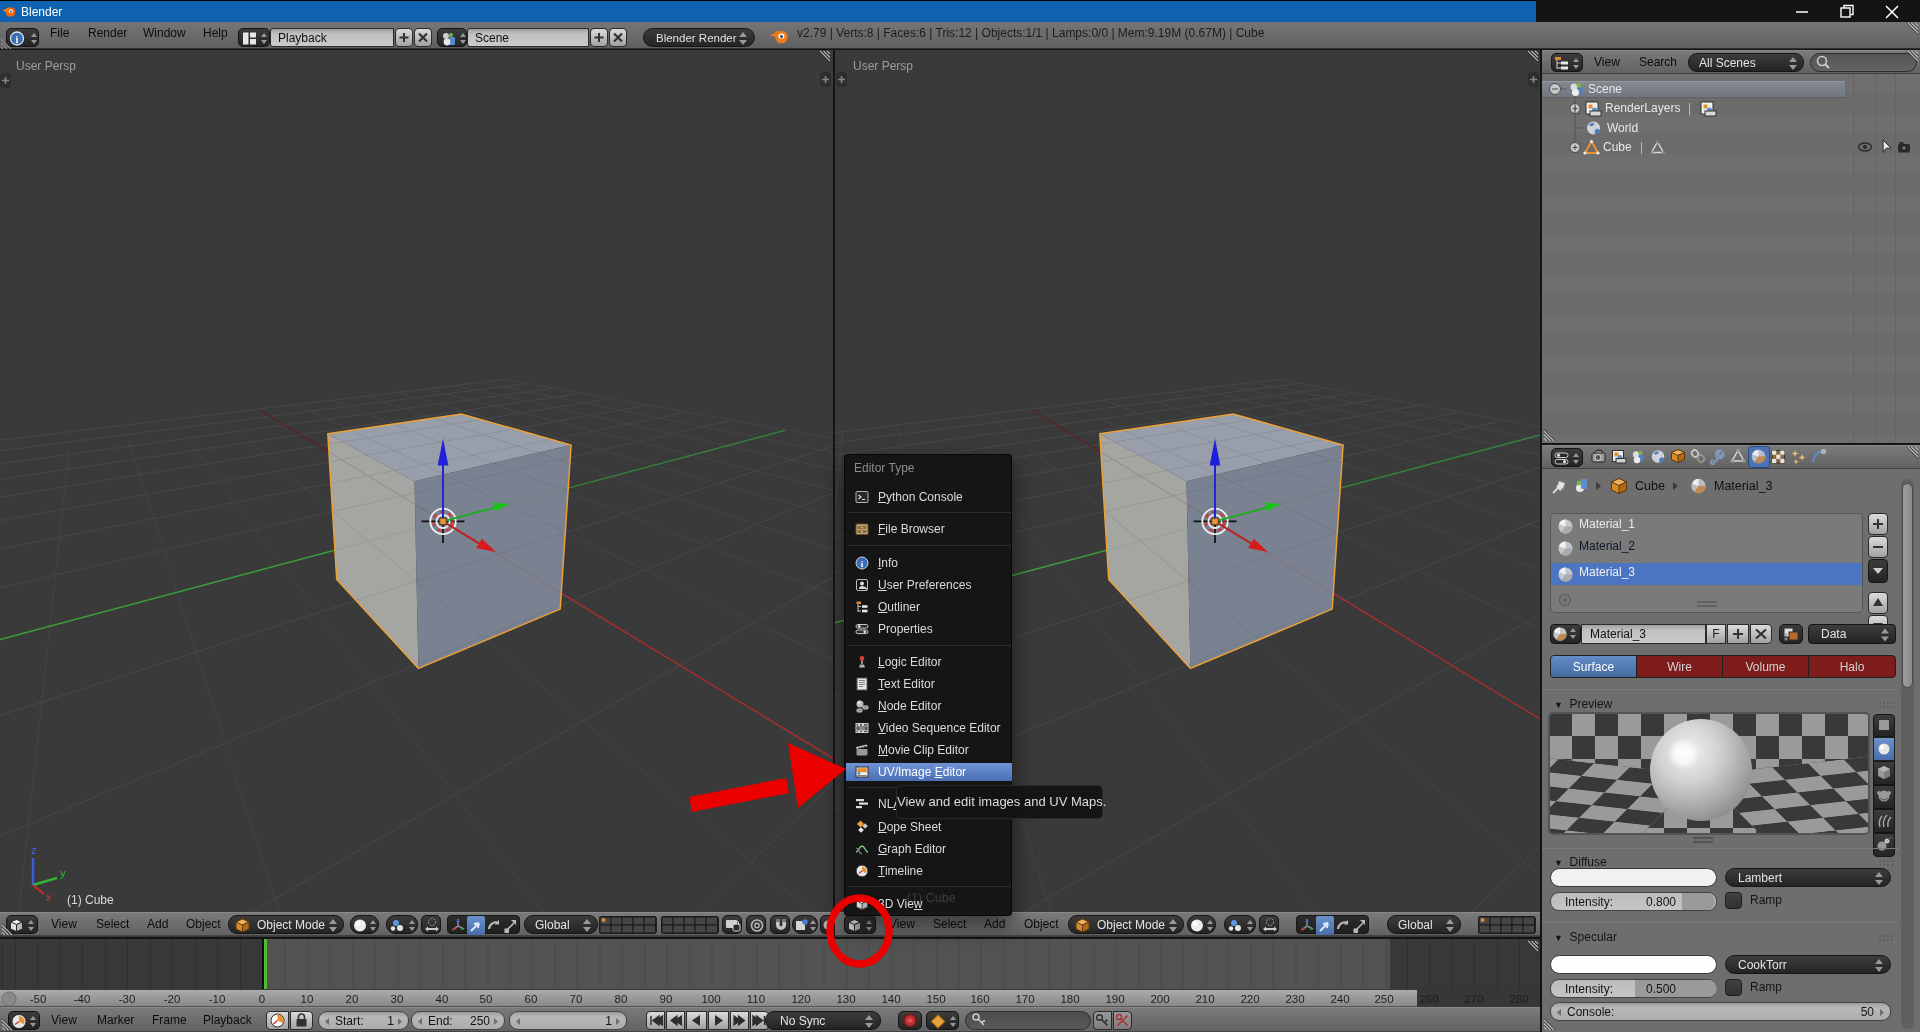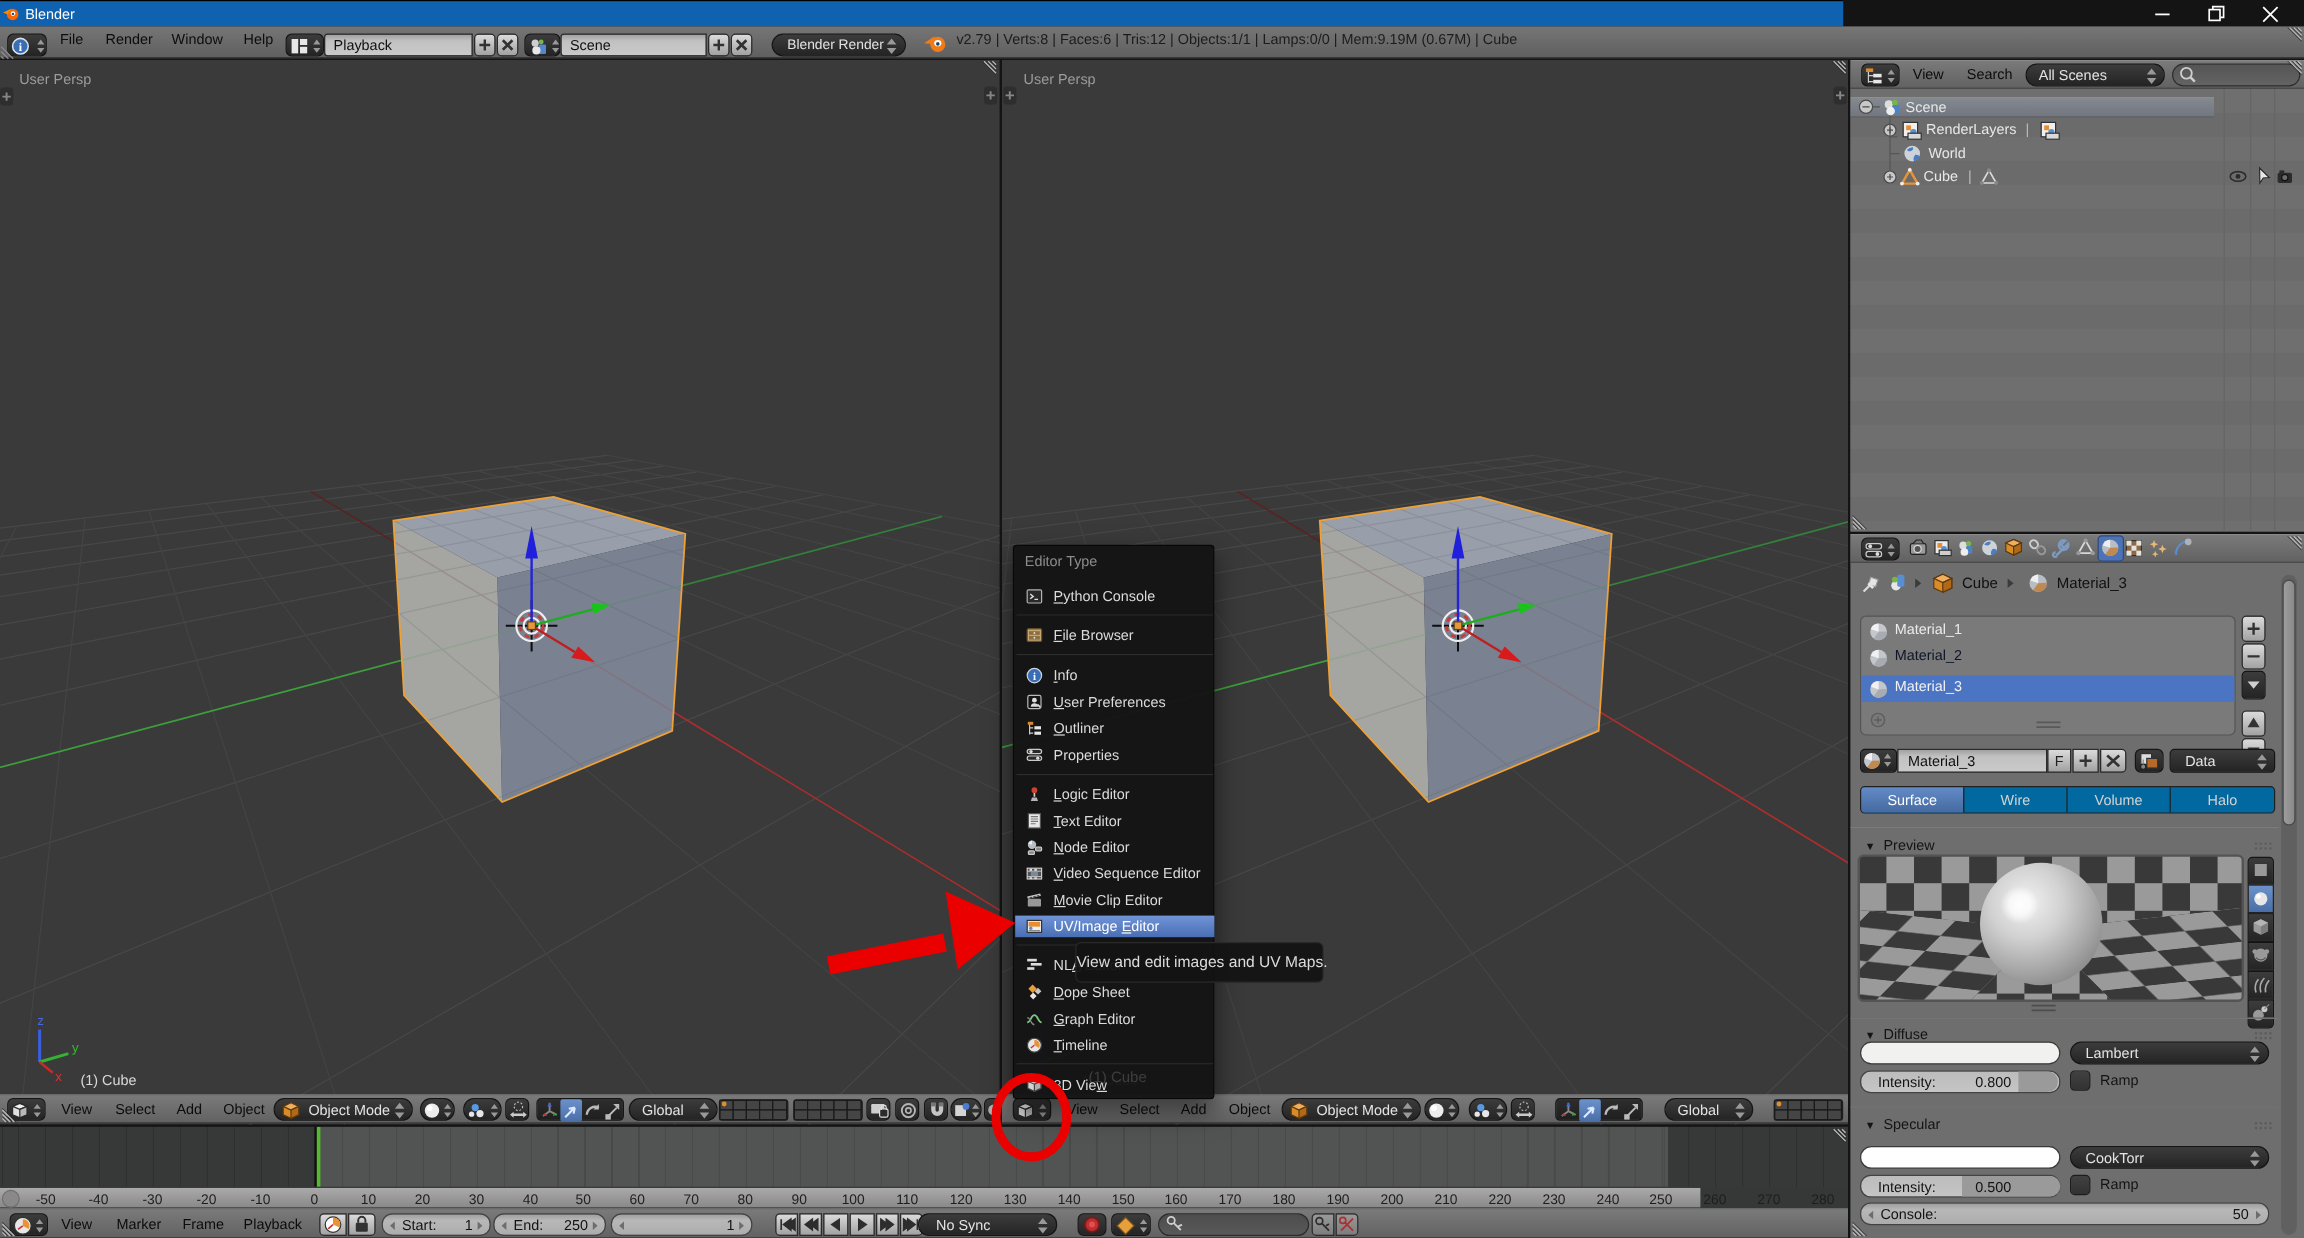--- a/index.html
+++ b/index.html
@@ -635,21 +635,21 @@
           <circle cx="6" cy="14" r="2.2" fill="#888" stroke="#222"></circle>
           <path d="M6 12 v-4" stroke="#888"></path>
         </svg>
       </div>
   <div class="dd" style="left:266px;top:179px;width:88px;height:20px;line-height:19px;padding-left:12px;border-radius:4px">Data
     <svg width="10" height="20" viewBox="0 0 10 20" style="right:5px;top:0">
           <path d="M1 8.5 l4-5 4 5 Z M1 11.5 l4 5 4-5 Z" fill="#9a9a9a"></path>
         </svg>
   </div>
 
-  <div class="abs" style="left:8px;top:210px;width:346px;height:23px;background:#0369a1;border:1px solid #222;border-radius:4px;overflow:hidden">
+  <div class="abs" style="left:8px;top:210px;width:346px;height:23px;background:#7f1d1d;border:1px solid #222;border-radius:4px;overflow:hidden">
     <div class="abs" style="left:0;top:0;width:85px;height:23px;background:linear-gradient(#648cc8,#44689e);color:#fff;font-size:12px;text-align:center;line-height:22px">Surface</div>
     <div class="abs" style="left:85px;top:0;width:1px;height:23px;background:#222"></div>
     <div class="abs" style="left:86px;top:0;width:85px;height:23px;color:#d4d4d4;font-size:12px;text-align:center;line-height:22px">Wire</div>
     <div class="abs" style="left:171px;top:0;width:1px;height:23px;background:#222"></div>
     <div class="abs" style="left:172px;top:0;width:85px;height:23px;color:#d4d4d4;font-size:12px;text-align:center;line-height:22px">Volume</div>
     <div class="abs" style="left:257px;top:0;width:1px;height:23px;background:#222"></div>
     <div class="abs" style="left:258px;top:0;width:86px;height:23px;color:#d4d4d4;font-size:12px;text-align:center;line-height:22px">Halo</div>
   </div>
   <div class="abs" style="left:0;top:244px;width:357px;height:1px;background:#595959;border-top:1px solid #7d7d7d"></div>
 

